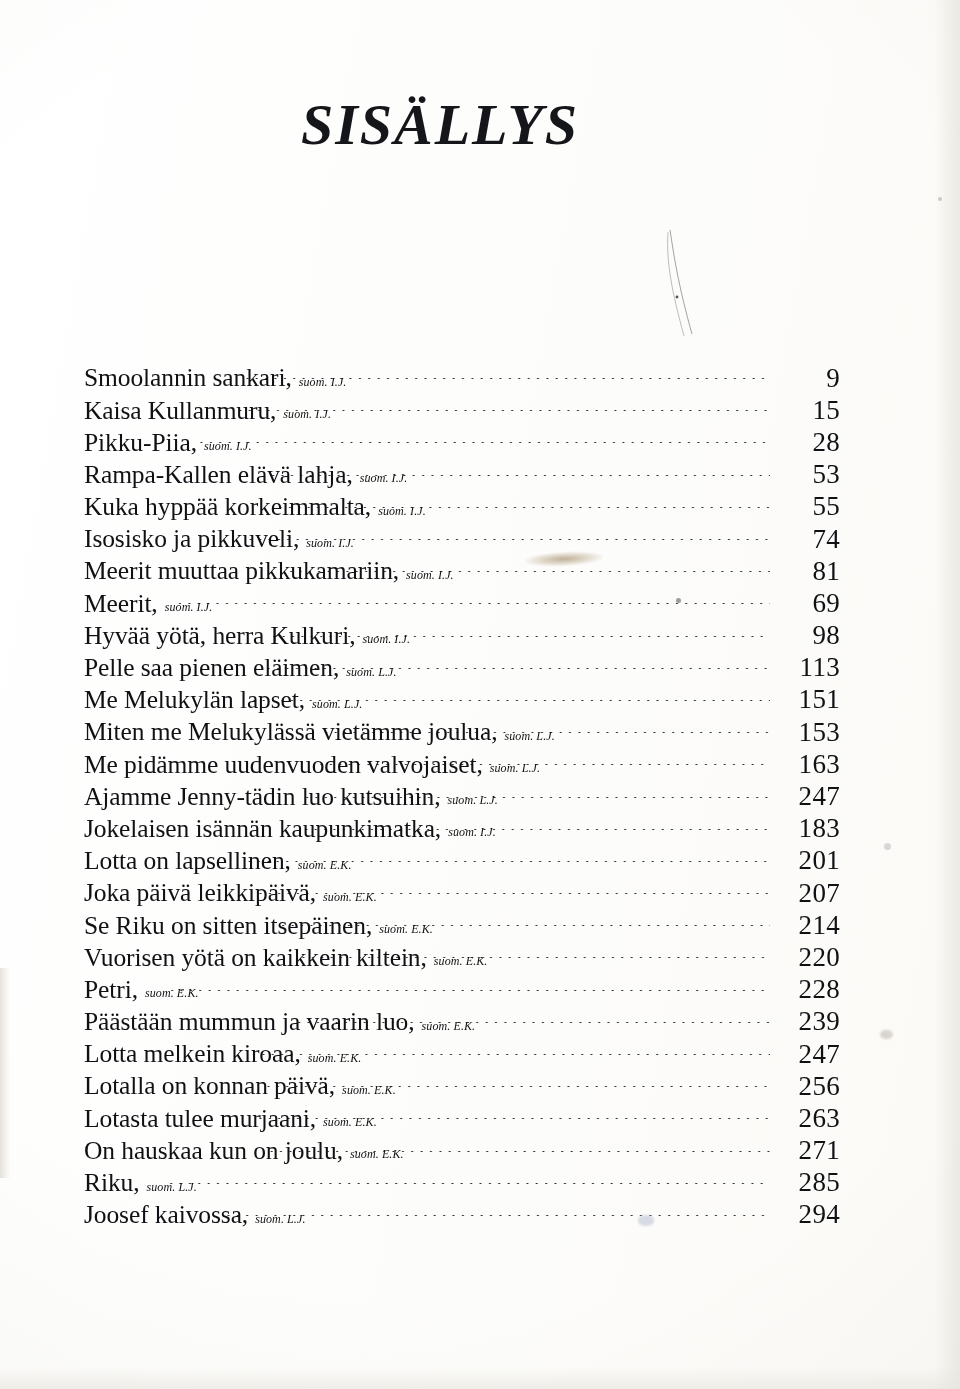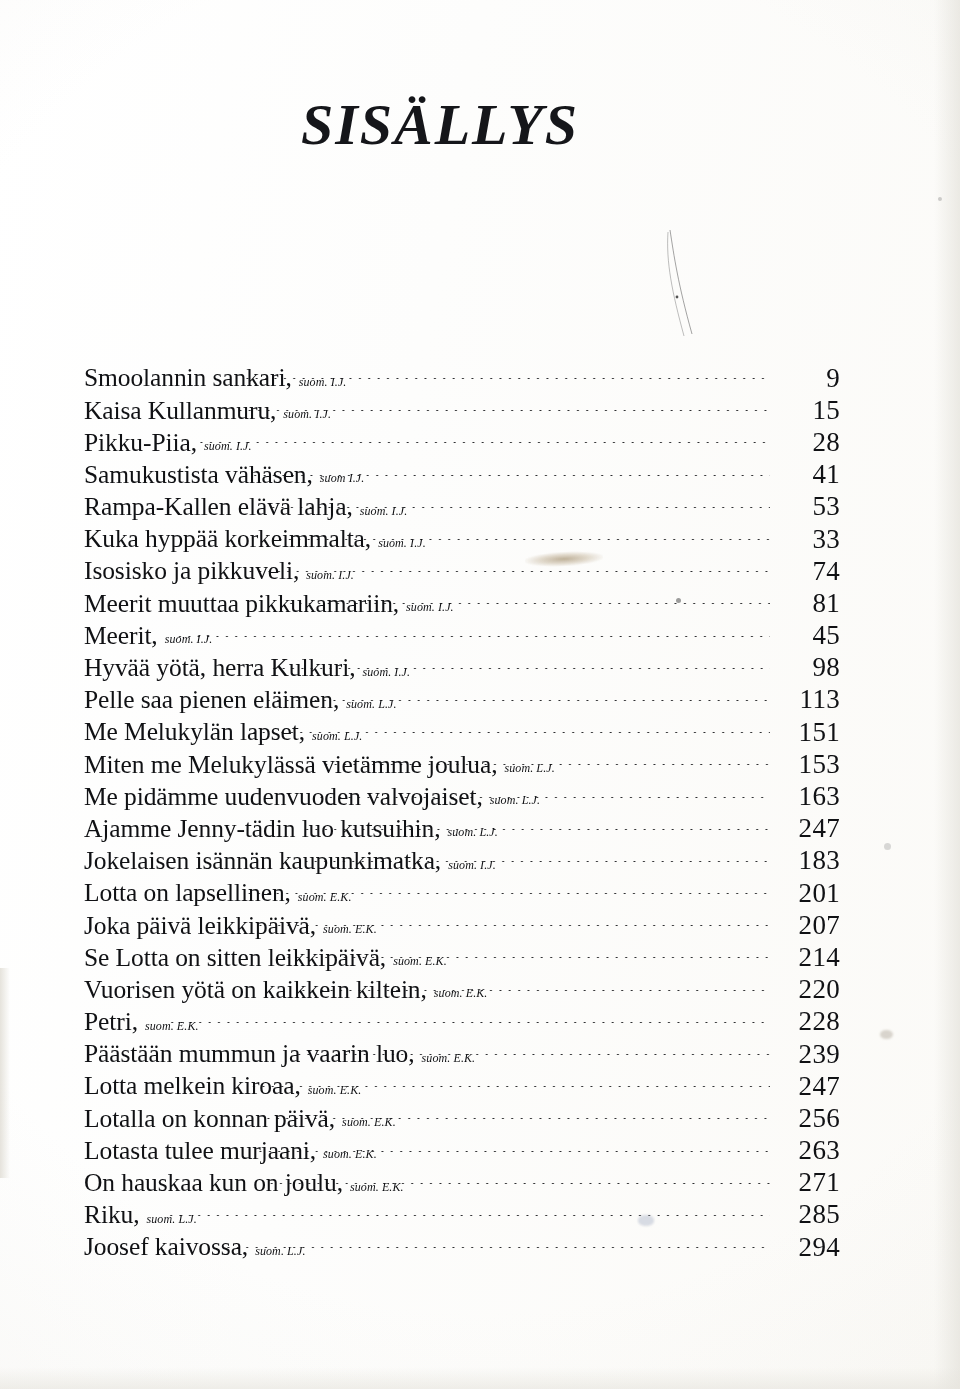--- a/index.html
+++ b/index.html
@@ -167,41 +167,33 @@
       <div class="toc-row">
         <span class="entry">
           <span class="entry-title">Pikku-Piia,</span>
           <span class="entry-trans">suom. I.J.</span>
         </span>
         <span class="leader"></span>
         <span class="page-num">28</span>
       </div>
       <div class="toc-row">
         <span class="entry">
-          <span class="entry-title">Samukustista vähäsen,</span>
-          <span class="entry-trans">suom I.J.</span>
-        </span>
-        <span class="leader"></span>
-        <span class="page-num">41</span>
-      </div>
-      <div class="toc-row">
-        <span class="entry">
           <span class="entry-title">Rampa-Kallen elävä lahja,</span>
           <span class="entry-trans">suom. I.J.</span>
         </span>
         <span class="leader"></span>
         <span class="page-num">53</span>
       </div>
       <div class="toc-row">
         <span class="entry">
           <span class="entry-title">Kuka hyppää korkeimmalta,</span>
           <span class="entry-trans">suom. I.J.</span>
         </span>
         <span class="leader"></span>
-        <span class="page-num">33</span>
+        <span class="page-num">55</span>
       </div>
       <div class="toc-row">
         <span class="entry">
           <span class="entry-title">Isosisko ja pikkuveli,</span>
           <span class="entry-trans">suom. I.J.</span>
         </span>
         <span class="leader"></span>
         <span class="page-num">74</span>
       </div>
       <div class="toc-row">
@@ -211,21 +203,21 @@
         </span>
         <span class="leader"></span>
         <span class="page-num">81</span>
       </div>
       <div class="toc-row">
         <span class="entry">
           <span class="entry-title">Meerit,</span>
           <span class="entry-trans">suom. I.J.</span>
         </span>
         <span class="leader"></span>
-        <span class="page-num">45</span>
+        <span class="page-num">69</span>
       </div>
       <div class="toc-row">
         <span class="entry">
           <span class="entry-title">Hyvää yötä, herra Kulkuri,</span>
           <span class="entry-trans">suom. I.J.</span>
         </span>
         <span class="leader"></span>
         <span class="page-num">98</span>
       </div>
       <div class="toc-row">
@@ -287,21 +279,21 @@
       <div class="toc-row">
         <span class="entry">
           <span class="entry-title">Joka päivä leikkipäivä,</span>
           <span class="entry-trans">suom. E.K.</span>
         </span>
         <span class="leader"></span>
         <span class="page-num">207</span>
       </div>
       <div class="toc-row">
         <span class="entry">
-          <span class="entry-title">Se Lotta on sitten leikkipäivä,</span>
+          <span class="entry-title">Se Riku on sitten itsepäinen,</span>
           <span class="entry-trans">suom. E.K.</span>
         </span>
         <span class="leader"></span>
         <span class="page-num">214</span>
       </div>
       <div class="toc-row">
         <span class="entry">
           <span class="entry-title">Vuorisen yötä on kaikkein kiltein,</span>
           <span class="entry-trans">suom. E.K.</span>
         </span>

